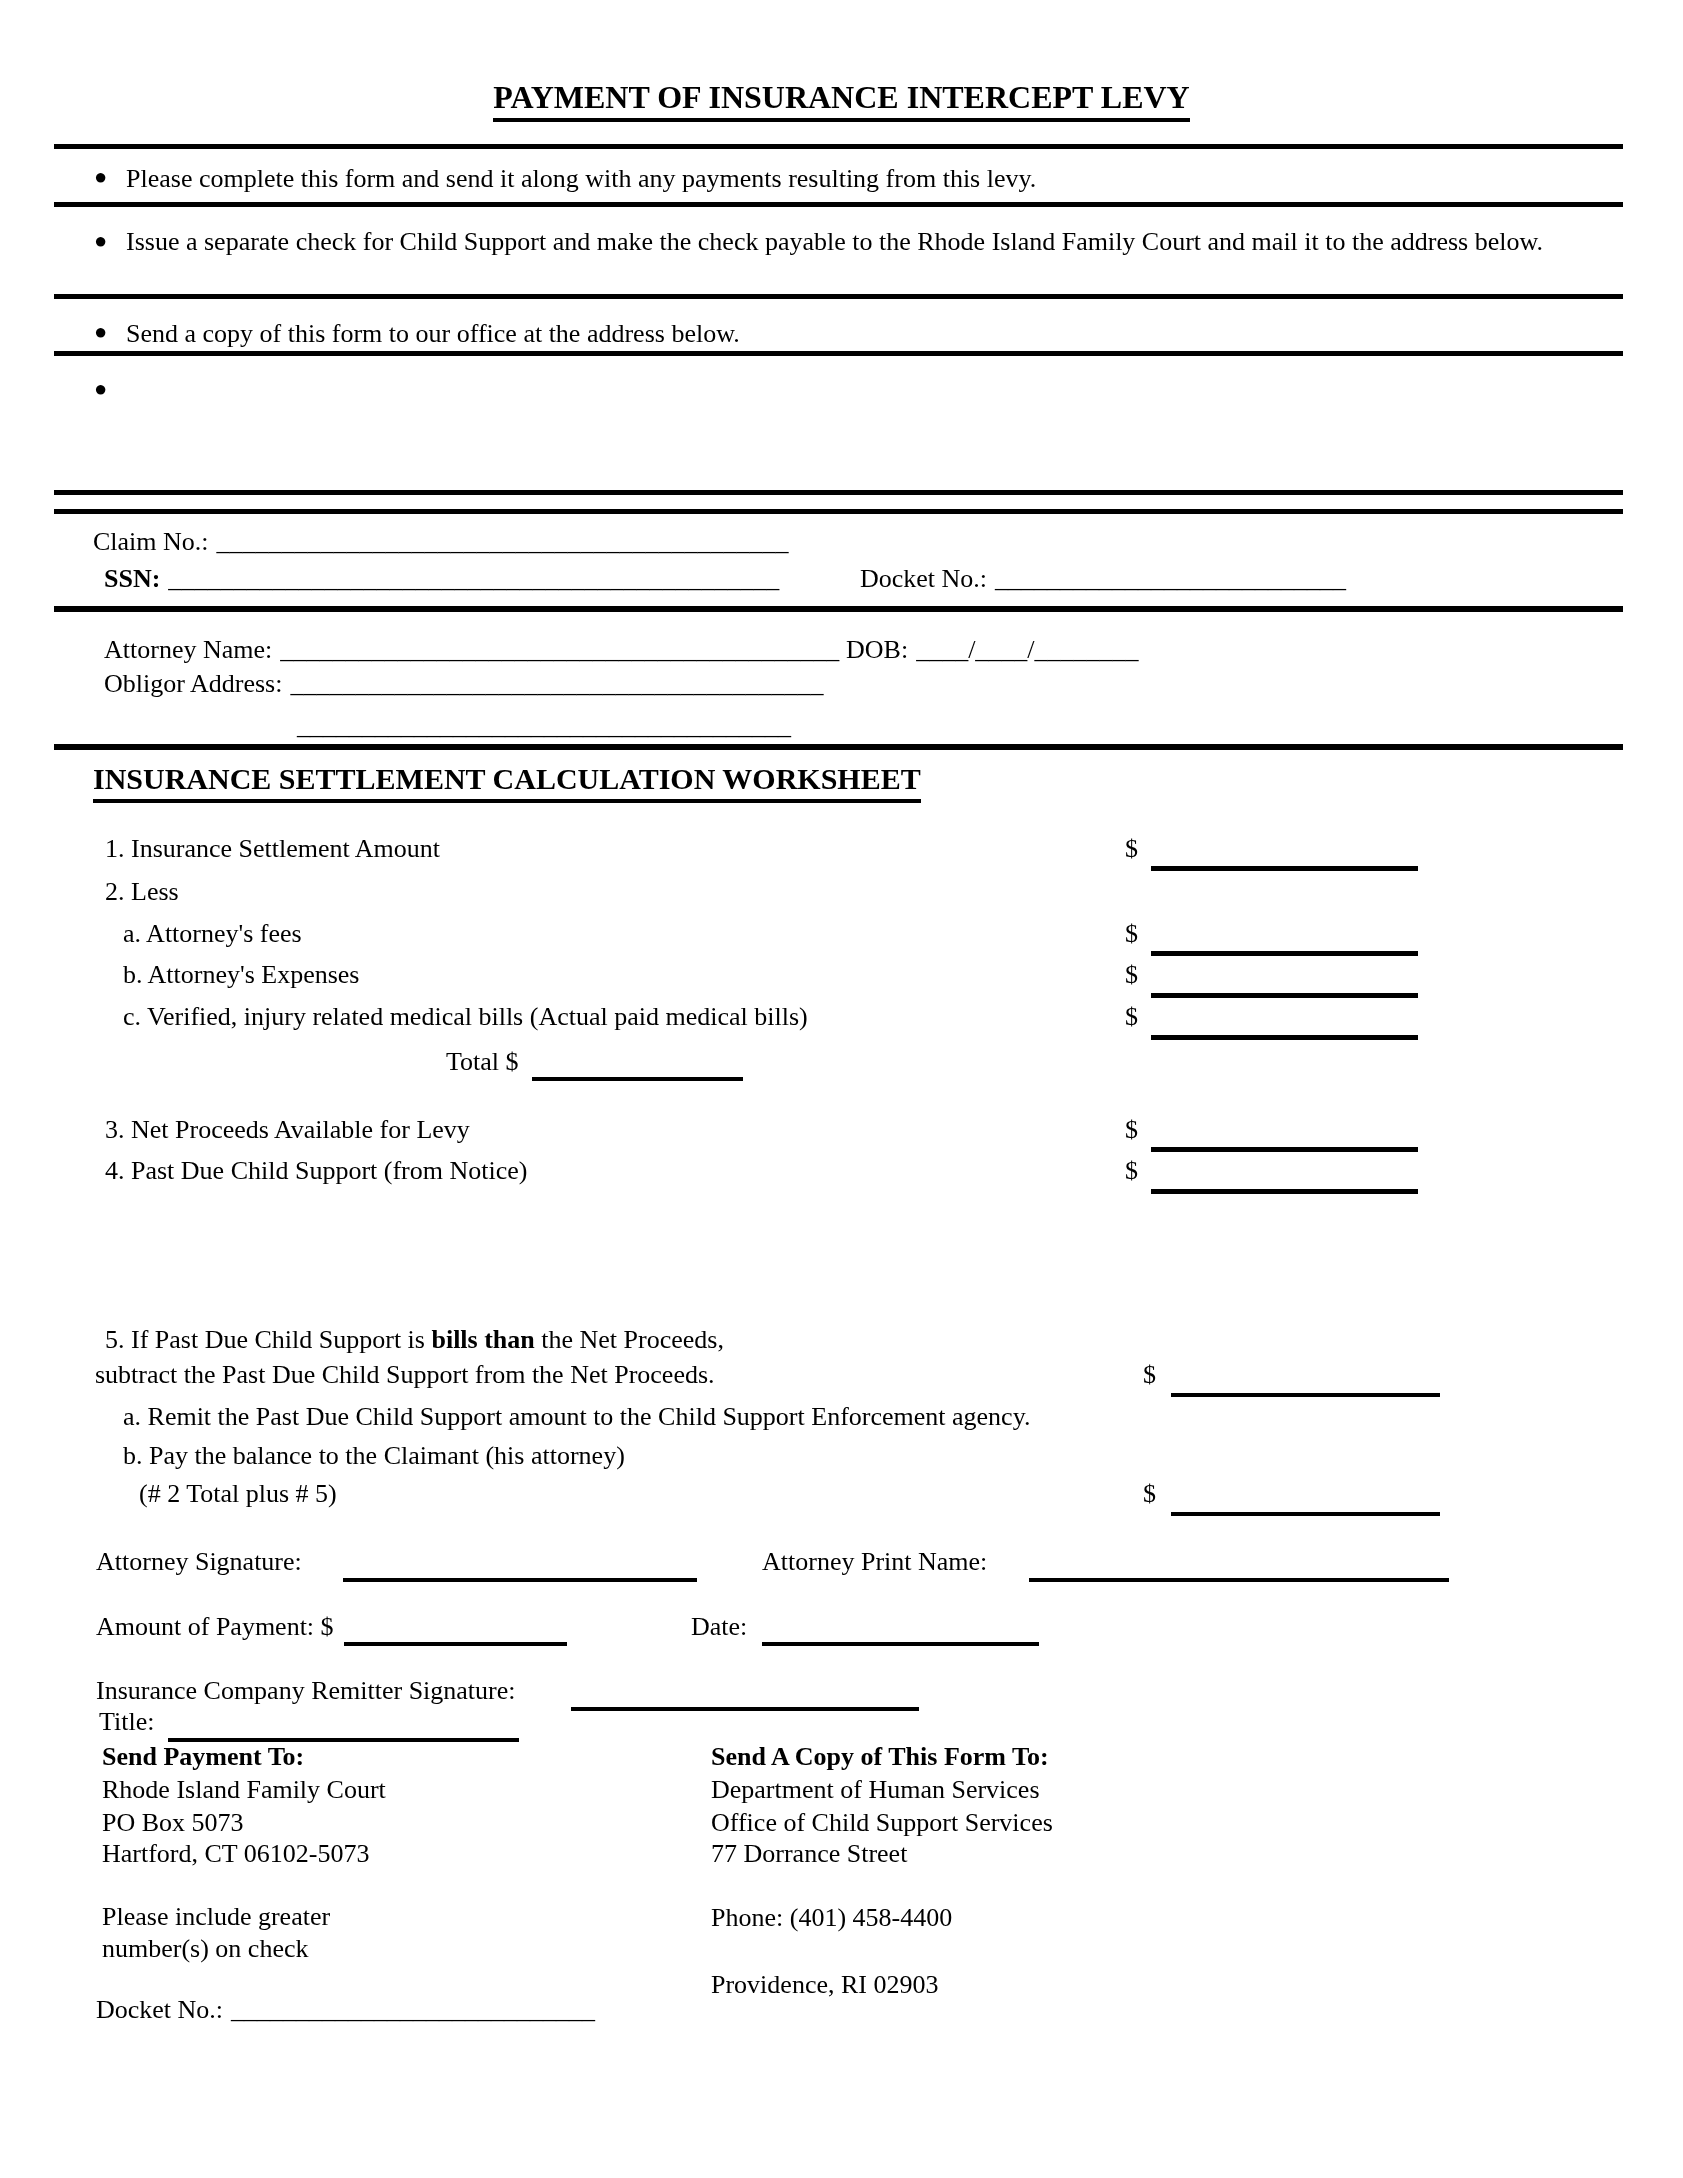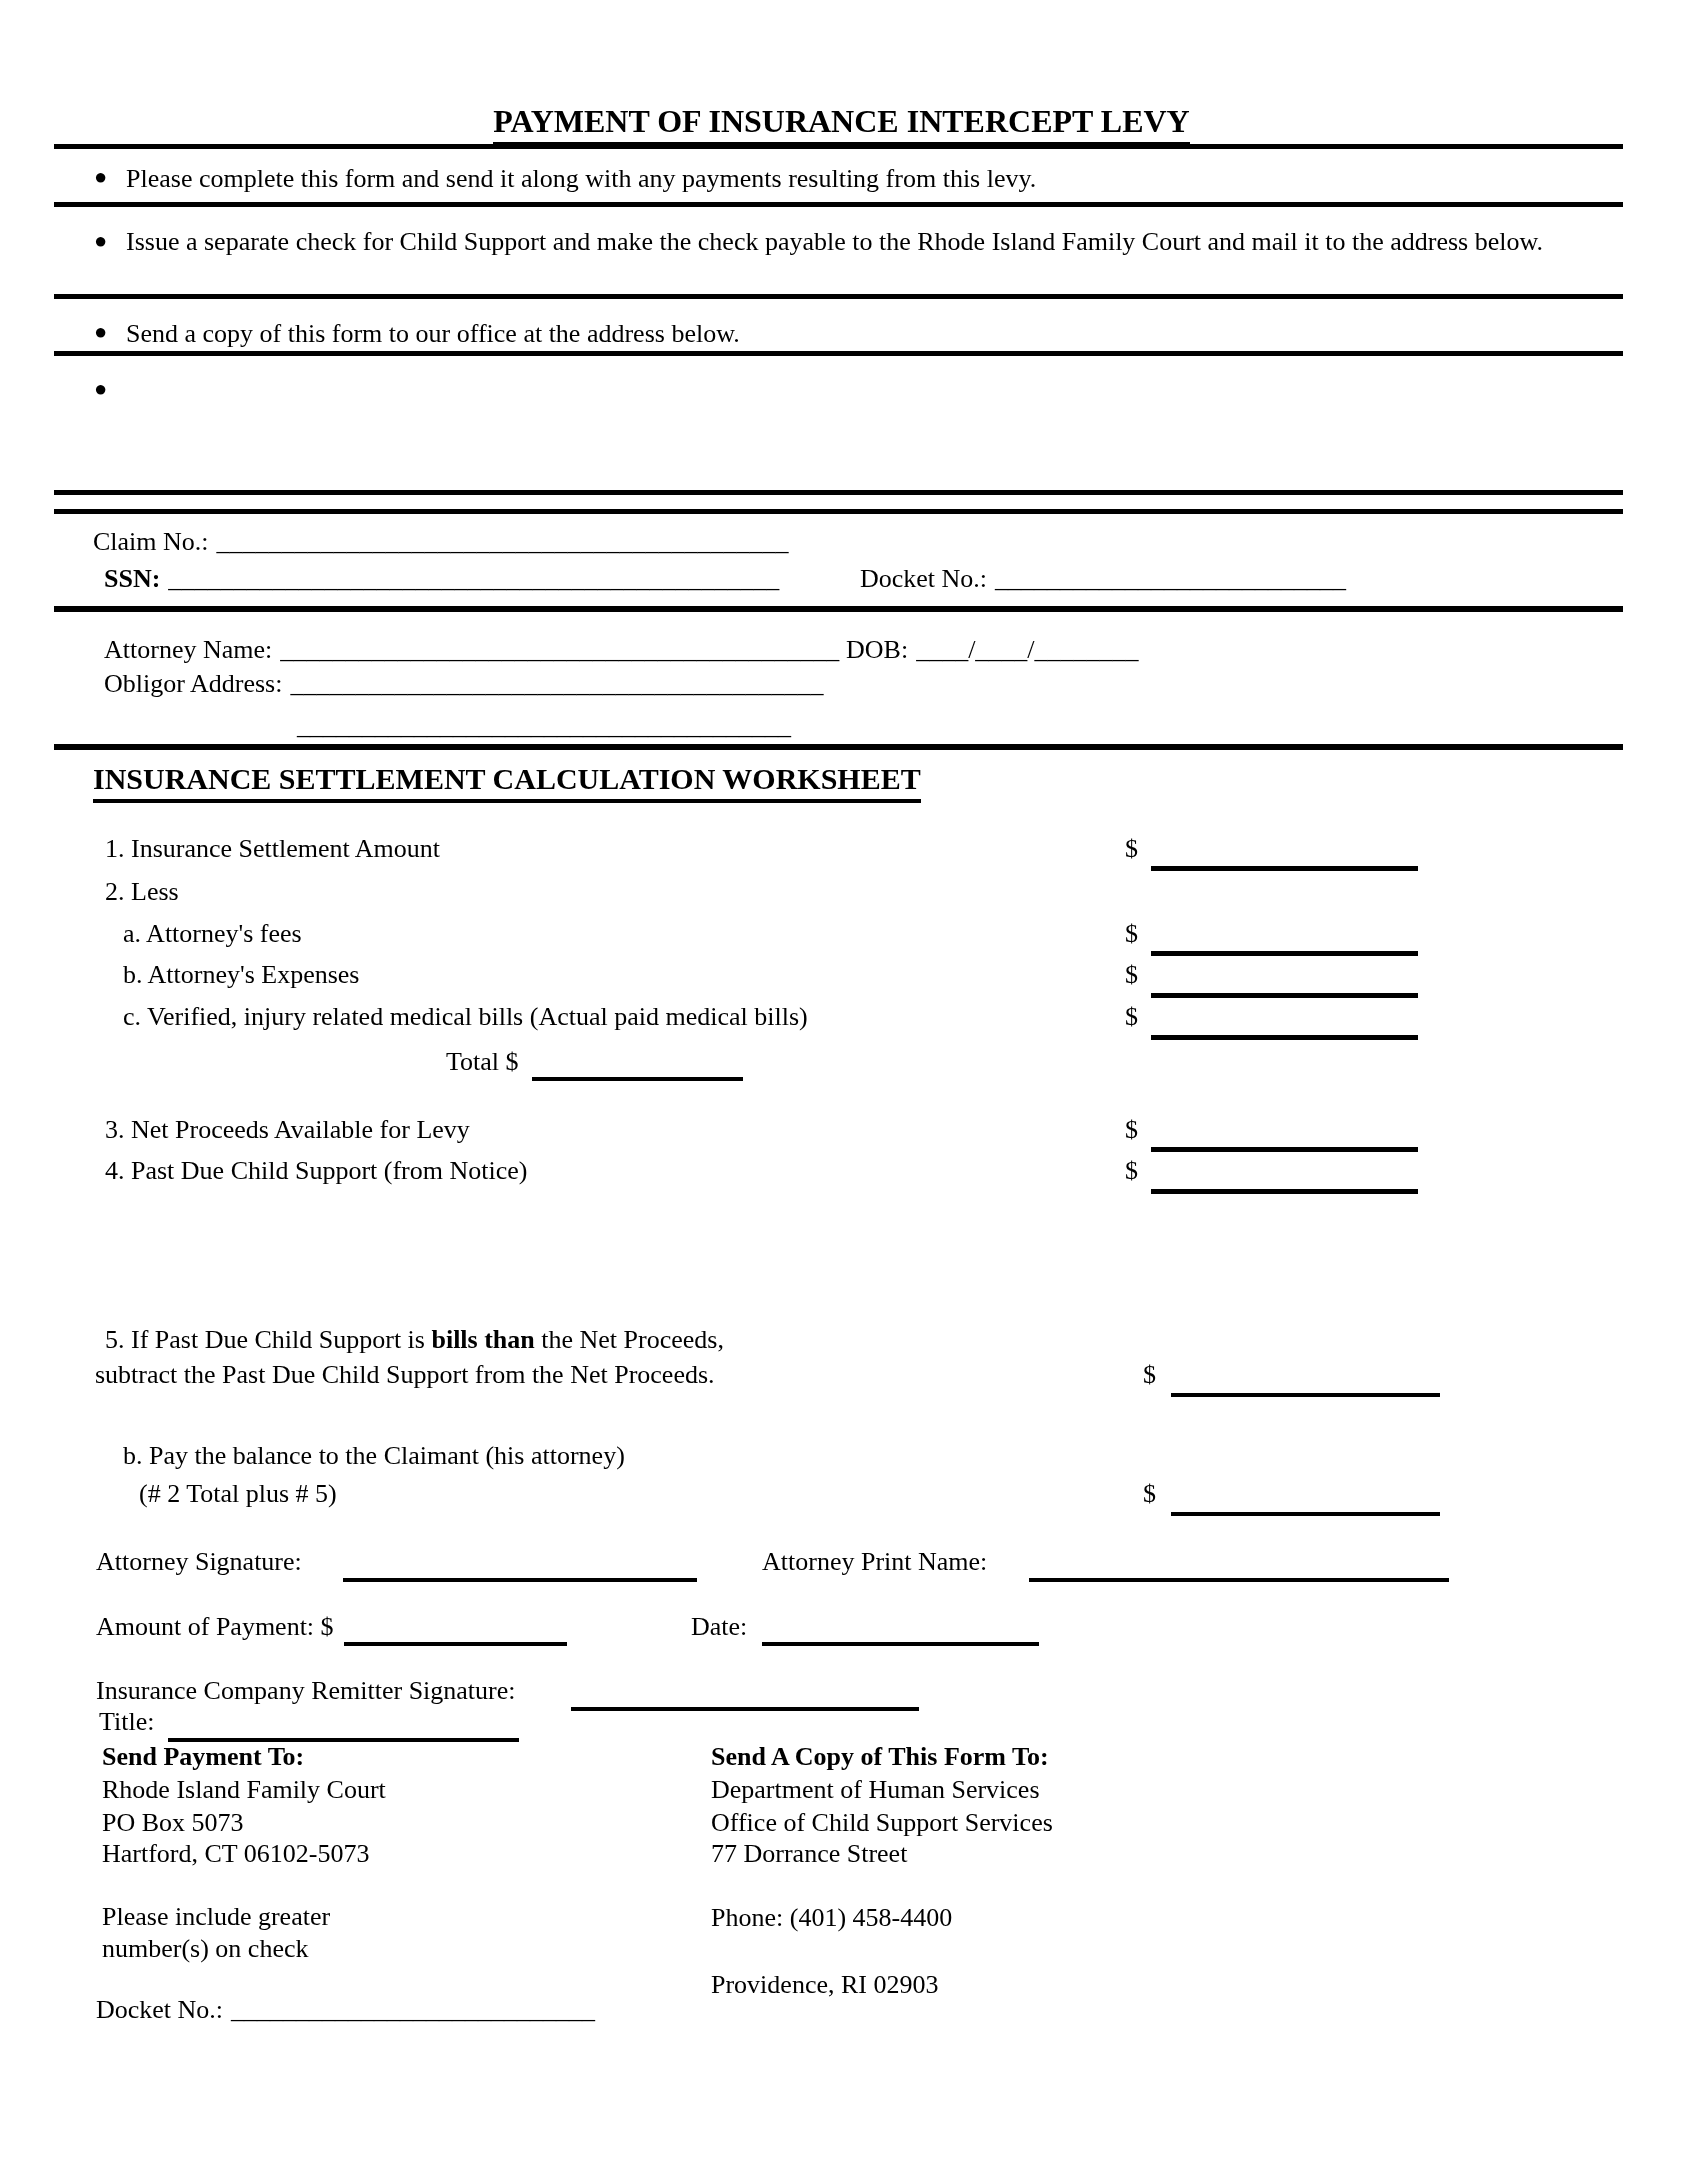--- a/index.html
+++ b/index.html
@@ -16,21 +16,21 @@
   .wrap{position:absolute;white-space:normal;}
   .bold{font-weight:bold;}
   .rule{position:absolute;background:#000;left:54px;width:1569px;height:5px;}
   .rule6{height:6px;}
   .amtline{position:absolute;background:#000;height:5px;}
   .sigline{position:absolute;background:#000;height:4px;}
   .blank{margin-left:8px;letter-spacing:0px;}
   .bullet-dot{position:absolute;font-size:22px;}
   #doc-title{
     position:absolute;top:79px;left:0;right:0;text-align:center;
-    font-size:32px;font-weight:bold;margin-top:24px;
+    font-size:32px;font-weight:bold;
   }
   #doc-title span{display:inline-block;border-bottom:4px solid #000;padding-bottom:2px;}
   #ws-heading{
     position:absolute;left:93px;top:762px;
     font-size:30px;font-weight:bold;
     border-bottom:4px solid #000;padding-bottom:3px;white-space:nowrap;
   }
   .para{line-height:34px;}
 </style>
 </head>
@@ -129,20 +129,21 @@
 
 
   <div class="abs" style="left:105px;top:1325px">
     <span>5. If Past Due Child Support is </span><span class="bold">bills than</span><span> the Net Proceeds,</span>
   </div>
 
   <div class="abs" style="left:95px;top:1360px">subtract the Past Due Child Support from the Net Proceeds.</div>
   <div class="abs" style="left:1143px;top:1360px">$</div>
   <div class="amtline" style="left:1171px;top:1393px;width:269px;height:4px"></div>
 
+  <div class="abs" style="left:123px;top:1402px">a. Remit the Past Due Child Support amount to the Child Support Enforcement agency.</div>
   <div class="abs" style="left:123px;top:1441px">b. Pay the balance to the Claimant (his attorney)</div>
 
   <div class="abs" style="left:139px;top:1479px">(# 2 Total plus # 5)</div>
   <div class="abs" style="left:1143px;top:1479px">$</div>
   <div class="amtline" style="left:1171px;top:1512px;width:269px;height:4px"></div>
 
   <div class="abs" style="left:96px;top:1547px">Attorney Signature:</div>
   <div class="sigline" style="left:343px;top:1578px;width:354px"></div>
 
   <div class="abs" style="left:762px;top:1547px">Attorney Print Name:</div>

